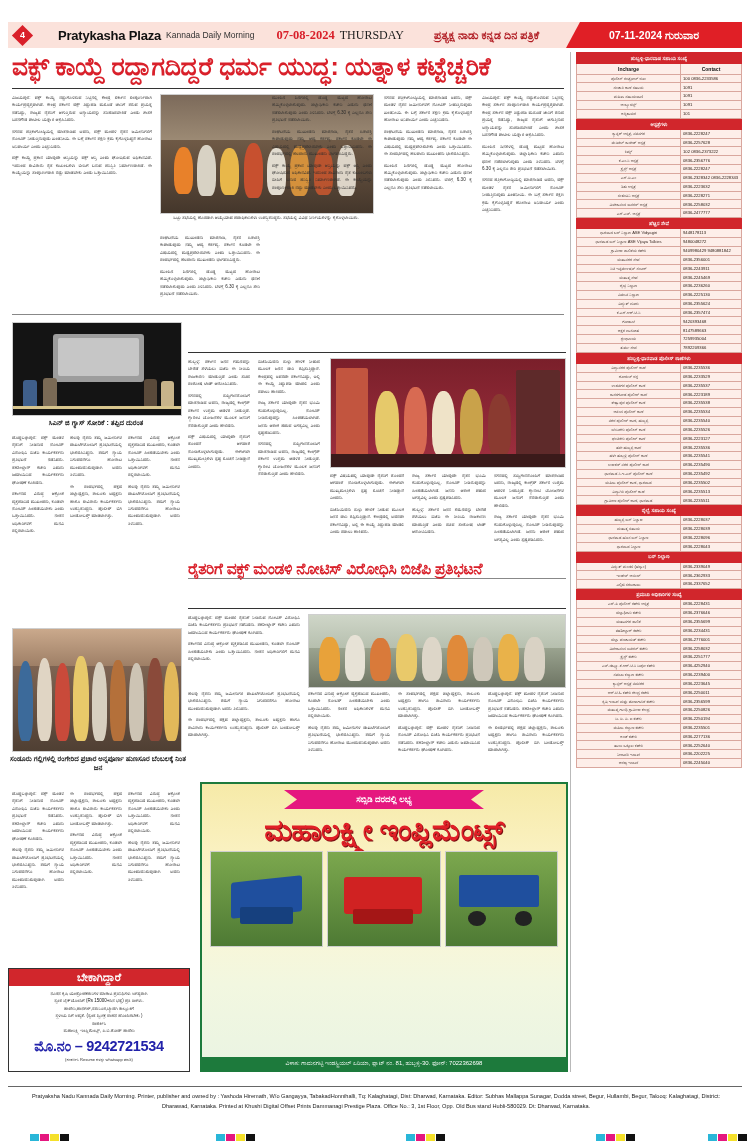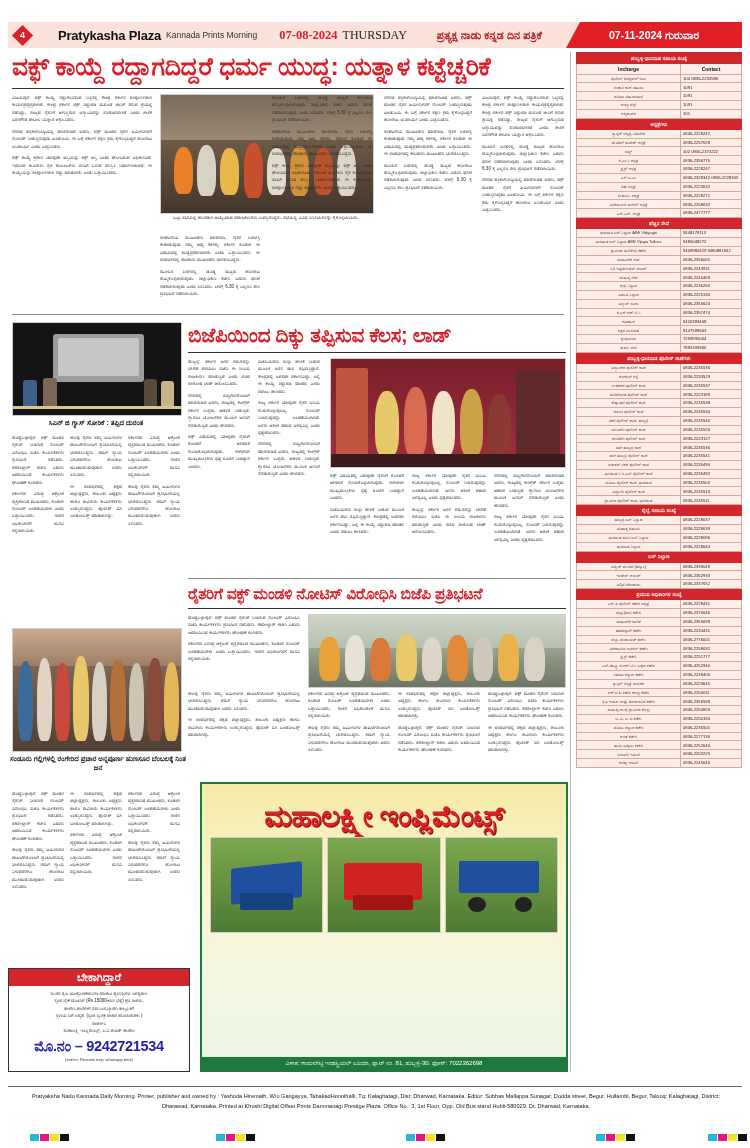--- a/index.html
+++ b/index.html
@@ -20,21 +20,21 @@
           font-size:10.5px;font-weight:bold;clip-path:polygon(14px 0,100% 0,100% 100%,0 100%);}
 
   
   .vrule{position:absolute;background:#b9b9b9;width:1px;}
   .hrule{position:absolute;background:#333;height:1px;}
 
   
   .hl{color:#d9202a;font-weight:bold;letter-spacing:-.3px;line-height:1;}
   .hl-main{position:absolute;left:12px;top:54px;width:552px;font-size:25px;}
   .hl-2{position:absolute;left:188px;top:325px;width:378px;font-size:20px;}
-  .hl-3{position:absolute;left:188px;top:586px;width:378px;font-size:15.5px;}
+  .hl-3{position:absolute;left:188px;top:561px;width:378px;font-size:15.5px;}
 
   
   .col{position:absolute;font-size:4.6px;line-height:1.62;text-align:justify;color:#2b2b2b;
        font-family:"Liberation Sans",sans-serif;word-spacing:.2px;overflow:hidden;}
   .cap{position:absolute;font-size:4.6px;line-height:1.5;text-align:center;color:#2b2b2b;overflow:hidden;}
 
   
   .photo{position:absolute;border:1px solid #cfcfcf;overflow:hidden;background:#8a8a8a;}
   .photo .sky{position:absolute;left:0;right:0;top:0;height:38%;}
   .photo .grd{position:absolute;left:0;right:0;bottom:0;height:62%;}
@@ -48,21 +48,21 @@
   .dir-table td.nm{text-align:center;}
   .dir-hdr td{background:#d1262c;color:#fff;font-weight:bold;text-align:center;font-size:5px;padding:1.8px 2px;letter-spacing:.1px;border:.5px solid #d1262c;}
   .dir-sub td{background:#fdeee9;color:#111;font-weight:bold;text-align:center;font-size:5px;padding:1.5px 2px;}
 
   
   .ad-main{position:absolute;left:200px;top:782px;width:368px;height:290px;border:2px solid #1d7a3c;
            background:linear-gradient(180deg,#f6eaa8 0%,#fdf6d2 40%,#f2f7e0 70%,#eaf4e3 100%);box-sizing:border-box;}
   .ad-banner{margin:5px 34px 0;background:#1d7a3c;color:#fff;text-align:center;font-size:7.5px;font-weight:bold;padding:4px 2px;border-radius:2px;}
   .ad-ribbon{margin:6px auto 0;width:196px;background:#e5177f;color:#fff;text-align:center;font-size:8.5px;font-weight:bold;padding:4px 2px;
              clip-path:polygon(0 0,100% 0,calc(100% - 13px) 50%,100% 100%,0 100%,13px 50%);}
-  .ad-name{text-align:center;font-size:29px;font-weight:bold;color:#e01f26;margin-top:17px;letter-spacing:-.5px;line-height:1.05;
+  .ad-name{text-align:center;font-size:29px;font-weight:bold;color:#e01f26;margin-top:6px;letter-spacing:-.5px;line-height:1.05;
            text-shadow:1px 1px 0 #7a0f12;}
   .ad-line{text-align:center;font-size:10px;color:#1b1b1b;margin-top:4px;}
   .ad-phone{text-align:center;font-size:17px;font-weight:bold;color:#111;margin-top:2px;font-family:"Liberation Serif",serif;}
   .ad-photos{display:flex;gap:4px;margin:6px 8px 0;}
   .ad-photos .ph{flex:1;height:94px;border:1px solid #cfcfcf;position:relative;overflow:hidden;background:#5e8f3e;}
   .ad-foot{position:absolute;left:0;right:0;bottom:0;background:#1d7a3c;color:#fff;text-align:center;font-size:6px;padding:3px 2px;}
 
   
   .ad-class{position:absolute;left:8px;top:968px;width:182px;height:104px;border:1px solid #333;background:#fff;box-sizing:border-box;}
   .ac-hdr{background:#d1262c;color:#fff;text-align:center;font-size:11px;font-weight:bold;padding:2px;}
@@ -81,21 +81,21 @@
 
 <div class="page">
 
   <div class="masthead">
     <div class="folio">
       <div class="diamond">
         <span>4</span>
       </div>
     </div>
     <div class="mh-title">Pratykasha Plaza</div>
-    <div class="mh-sub">Kannada Prints Morning</div>
+    <div class="mh-sub">Kannada Daily Morning</div>
     <div class="mh-date">07-08-2024</div>
     <div class="mh-day">THURSDAY</div>
     <div class="mh-kn">ಪ್ರತ್ಯಕ್ಷ ನಾಡು ಕನ್ನಡ ದಿನ ಪತ್ರಿಕೆ</div>
     <div class="mh-red">07-11-2024 ಗುರುವಾರ</div>
   </div>
 
   <div class="vrule" style="left:570px;top:52px;height:1020px;"></div>
 
   <div class="hl hl-main">ವಕ್ಫ್ ಕಾಯ್ದೆ ರದ್ದಾಗದಿದ್ದರೆ ಧರ್ಮ ಯುದ್ಧ: ಯತ್ನಾಳ ಕಟ್ಟೆಚ್ಚರಿಕೆ</div>
   <div class="hrule" style="left:12px;top:88px;width:552px;"></div>
@@ -136,21 +136,20 @@
     <p style="margin:0">ಮುಂದಿನ ದಿನಗಳಲ್ಲಿ ದೊಡ್ಡ ಮಟ್ಟದ ಹೋರಾಟ ಹಮ್ಮಿಕೊಳ್ಳಲಾಗುವುದು. ಜಿಲ್ಲಾಧಿಕಾರಿ ಕಚೇರಿ ಎದುರು ಧರಣಿ ನಡೆಸಲಾಗುವುದು ಎಂದು ತಿಳಿಸಿದರು. ಬೆಳಗ್ಗೆ 6.30 ಕ್ಕೆ ಎಲ್ಲರೂ ಸೇರಿ ಪ್ರತಿಭಟನೆ ನಡೆಸಲಾಯಿತು.</p>
   </div>
   <div class="col" style="left:482px;top:94px;width:82px;height:215px;">
     <p style="margin:0 0 4px">ವಿಜಯಪುರ: ವಕ್ಫ್ ಕಾಯ್ದೆ ರದ್ದುಗೊಳಿಸುವ ನಿಟ್ಟಿನಲ್ಲಿ ಕೇಂದ್ರ ಸರ್ಕಾರ ಸಂಪೂರ್ಣವಾಗಿ ಕಾರ್ಯಪ್ರವೃತ್ತವಾಗಿದೆ. ಕೇಂದ್ರ ಸರ್ಕಾರ ವಕ್ಫ್ ತಿದ್ದುಪಡಿ ಮಸೂದೆ ಜಾರಿಗೆ ತರುವ ಪ್ರಯತ್ನ ನಡೆಸಿದ್ದು, ರಾಜ್ಯದ ರೈತರಿಗೆ ಆಗುತ್ತಿರುವ ಅನ್ಯಾಯವನ್ನು ಸರಿಪಡಿಸಬೇಕಿದೆ ಎಂದು ಶಾಸಕ ಬಸನಗೌಡ ಪಾಟೀಲ ಯತ್ನಾಳ ಆಗ್ರಹಿಸಿದರು.</p>
     <p style="margin:0 0 4px">ಮುಂದಿನ ದಿನಗಳಲ್ಲಿ ದೊಡ್ಡ ಮಟ್ಟದ ಹೋರಾಟ ಹಮ್ಮಿಕೊಳ್ಳಲಾಗುವುದು. ಜಿಲ್ಲಾಧಿಕಾರಿ ಕಚೇರಿ ಎದುರು ಧರಣಿ ನಡೆಸಲಾಗುವುದು ಎಂದು ತಿಳಿಸಿದರು. ಬೆಳಗ್ಗೆ 6.30 ಕ್ಕೆ ಎಲ್ಲರೂ ಸೇರಿ ಪ್ರತಿಭಟನೆ ನಡೆಸಲಾಯಿತು.</p>
     <p style="margin:0">ನಗರದ ಪತ್ರಿಕಾಗೋಷ್ಠಿಯಲ್ಲಿ ಮಾತನಾಡಿದ ಅವರು, ವಕ್ಫ್ ಮಂಡಳಿ ರೈತರ ಜಮೀನುಗಳಿಗೆ ನೋಟಿಸ್ ನೀಡುತ್ತಿರುವುದು ಖಂಡನೀಯ. ಈ ಬಗ್ಗೆ ಸರ್ಕಾರ ತಕ್ಷಣ ಕ್ರಮ ಕೈಗೊಳ್ಳದಿದ್ದರೆ ಹೋರಾಟ ಅನಿವಾರ್ಯ ಎಂದು ಎಚ್ಚರಿಸಿದರು.</p>
   </div>
 
   <div class="hrule" style="left:12px;top:314px;width:552px;background:#888;"></div>
 
-  <div class="hl hl-2">ಬಿಜೆಪಿಯಿಂದ ದಿಕ್ಕು ತಪ್ಪಿಸುವ ಕೆಲಸ; ಲಾಡ್</div>
   <div class="hrule" style="left:188px;top:352px;width:378px;"></div>
 
   <div class="photo" style="left:12px;top:322px;width:168px;height:92px;">
     <div class="sky" style="background:#141414;height:100%;"></div>
     <div class="blob" style="left:24%;top:12%;width:54%;height:52%;background:#9d9d9d;border-radius:3px;"></div>
     <div class="blob" style="left:27%;top:16%;width:48%;height:42%;background:#c6c6c6;border-radius:2px;"></div>
     <div class="blob" style="left:6%;top:62%;width:8%;height:30%;background:#3f5f8a;border-radius:3px;"></div>
     <div class="blob" style="left:18%;top:60%;width:8%;height:32%;background:#7a6a55;border-radius:3px;"></div>
     <div class="blob" style="left:78%;top:61%;width:8%;height:31%;background:#5a4a3a;border-radius:3px;"></div>
     <div class="blob" style="left:88%;top:63%;width:8%;height:29%;background:#c8b48a;border-radius:3px;"></div>
@@ -269,20 +268,21 @@
   <div class="col" style="left:70px;top:790px;width:52px;height:170px;">
     <p style="margin:0 0 4px">ಈ ಸಂದರ್ಭದಲ್ಲಿ ಪಕ್ಷದ ಜಿಲ್ಲಾಧ್ಯಕ್ಷರು, ತಾಲೂಕು ಅಧ್ಯಕ್ಷರು ಹಾಗೂ ಸಾವಿರಾರು ಕಾರ್ಯಕರ್ತರು ಉಪಸ್ಥಿತರಿದ್ದರು. ಪೊಲೀಸ್ ಬಿಗಿ ಬಂದೋಬಸ್ತ್ ಮಾಡಲಾಗಿತ್ತು.</p>
     <p style="margin:0">ಸರ್ಕಾರದ ವಿರುದ್ಧ ಆಕ್ರೋಶ ವ್ಯಕ್ತಪಡಿಸಿದ ಮುಖಂಡರು, ಕೂಡಲೇ ನೋಟಿಸ್ ಹಿಂಪಡೆಯಬೇಕು ಎಂದು ಒತ್ತಾಯಿಸಿದರು. ನಂತರ ಅಧಿಕಾರಿಗಳಿಗೆ ಮನವಿ ಸಲ್ಲಿಸಲಾಯಿತು.</p>
   </div>
   <div class="col" style="left:128px;top:790px;width:52px;height:170px;">
     <p style="margin:0 0 4px">ಸರ್ಕಾರದ ವಿರುದ್ಧ ಆಕ್ರೋಶ ವ್ಯಕ್ತಪಡಿಸಿದ ಮುಖಂಡರು, ಕೂಡಲೇ ನೋಟಿಸ್ ಹಿಂಪಡೆಯಬೇಕು ಎಂದು ಒತ್ತಾಯಿಸಿದರು. ನಂತರ ಅಧಿಕಾರಿಗಳಿಗೆ ಮನವಿ ಸಲ್ಲಿಸಲಾಯಿತು.</p>
     <p style="margin:0">ಹಲವು ರೈತರು ತಮ್ಮ ಜಮೀನುಗಳ ದಾಖಲೆಗಳೊಂದಿಗೆ ಪ್ರತಿಭಟನೆಯಲ್ಲಿ ಭಾಗವಹಿಸಿದ್ದರು. ತಮಗೆ ನ್ಯಾಯ ಸಿಗುವವರೆಗೂ ಹೋರಾಟ ಮುಂದುವರಿಸುವುದಾಗಿ ಅವರು ತಿಳಿಸಿದರು.</p>
   </div>
 
   <div class="ad-main">
+    <div class="ad-ribbon">ಸಬ್ಸಿಡಿ ದರದಲ್ಲಿ ಲಭ್ಯ</div>
     <div class="ad-name">ಮಹಾಲಕ್ಷ್ಮೀ ಇಂಪ್ಲಿಮೆಂಟ್ಸ್</div>
     <div class="ad-photos">
       <div class="ph">
         <div style="position:absolute;inset:0;background:linear-gradient(180deg,#7ca84e,#4e7a34);"></div>
         <div style="position:absolute;left:18%;top:28%;width:64%;height:38%;background:#1f4f9e;border-radius:3px;transform:skewY(-6deg);"></div>
         <div style="position:absolute;left:26%;top:58%;width:48%;height:18%;background:#16407e;border-radius:2px;"></div>
       </div>
       <div class="ph">
         <div style="position:absolute;inset:0;background:linear-gradient(180deg,#7ca84e,#4e7a34);"></div>
         <div style="position:absolute;left:14%;top:26%;width:70%;height:40%;background:#d02222;border-radius:3px;"></div>

